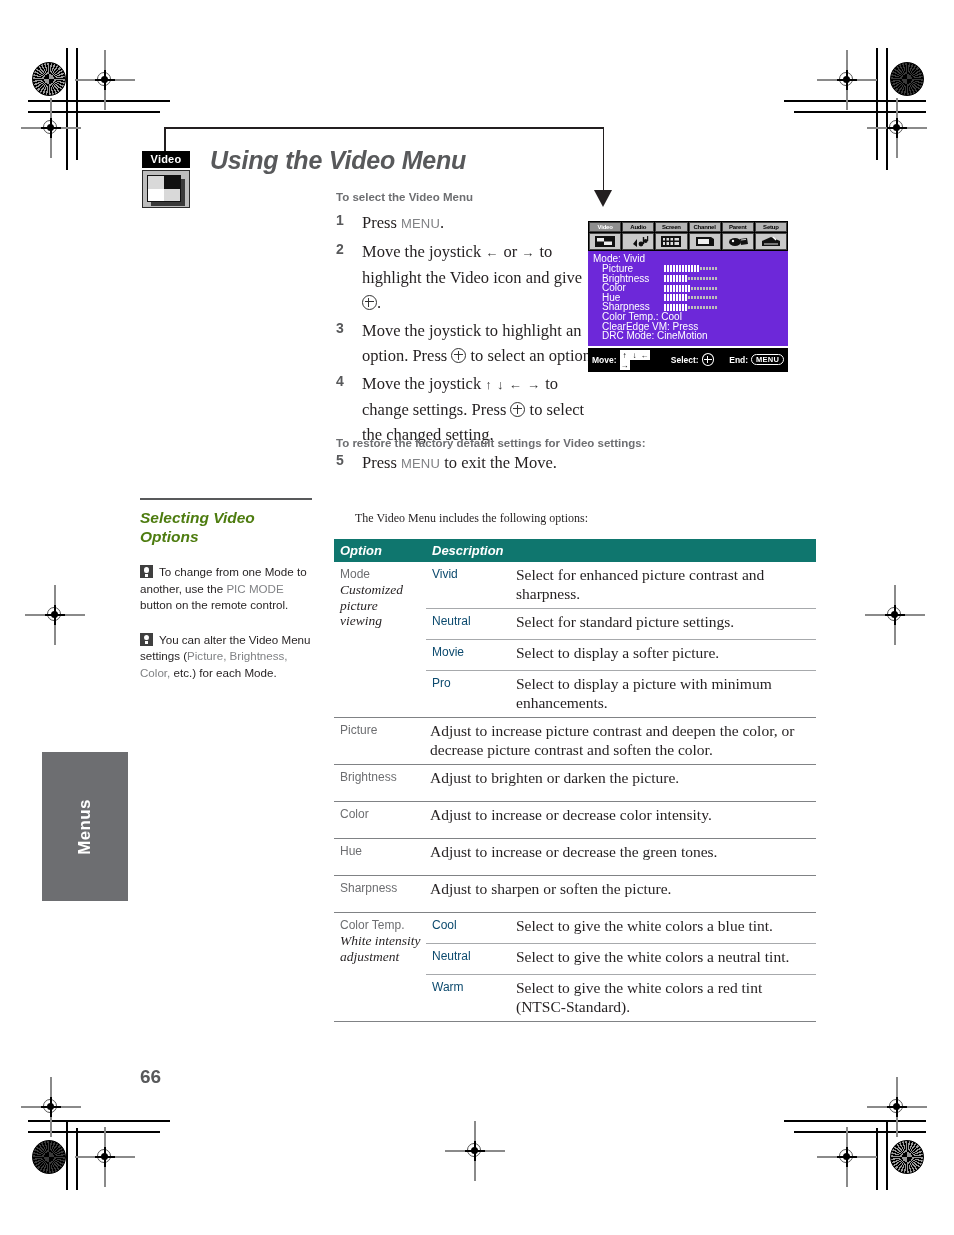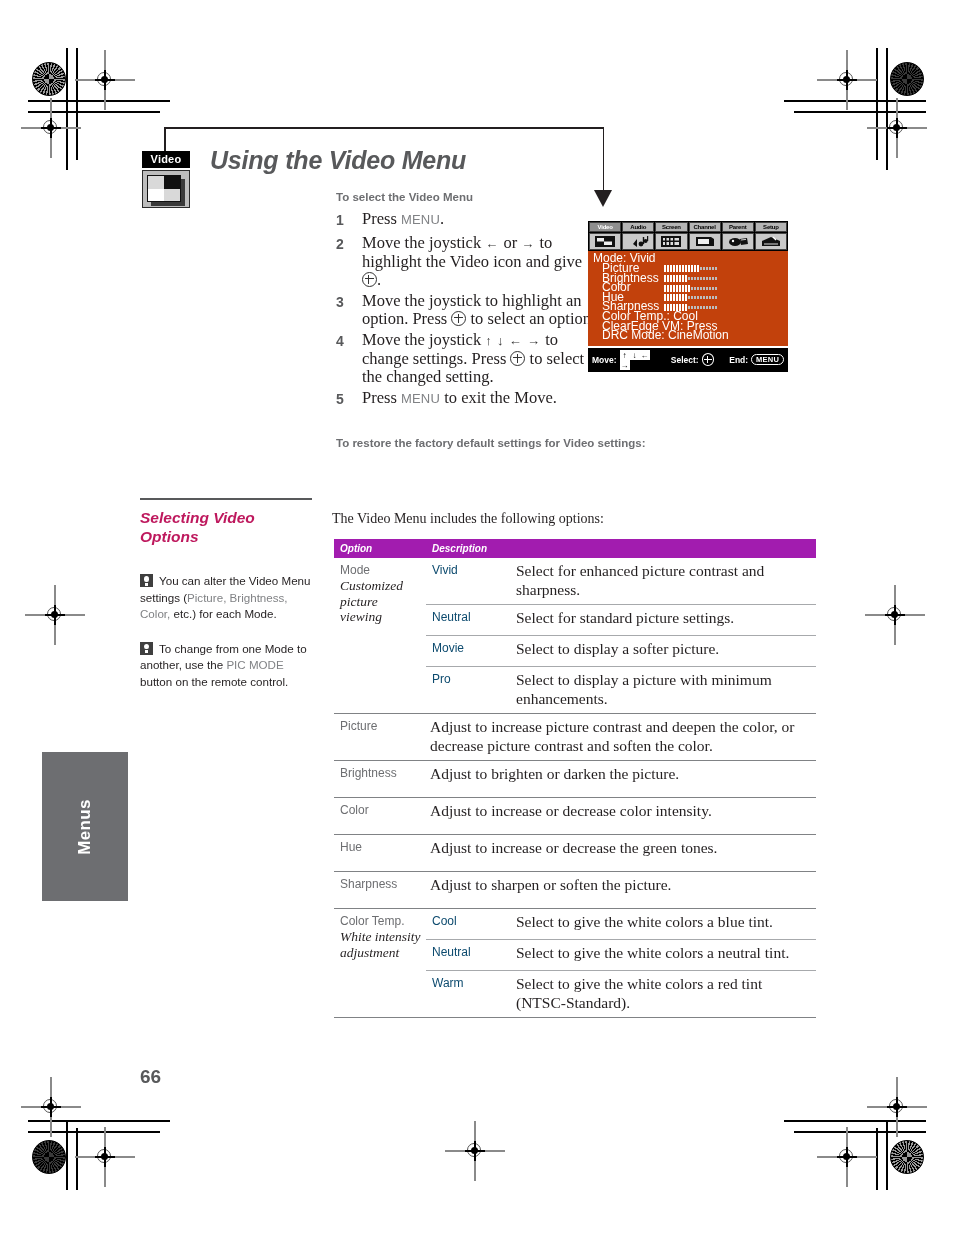--- a/index.html
+++ b/index.html
@@ -65,21 +65,21 @@
   }
 
   
   #steps{position:absolute;left:336px;top:191px;width:260px;}
   #steps .sub{margin-bottom:7px;}
   .step{display:flex;margin-bottom:3px;}
   .step .num{
     width:26px;flex:0 0 26px;font-family:"Liberation Sans",sans-serif;
     font-weight:bold;font-size:14px;color:#58595b;line-height:21px;
   }
-  .step .txt{font-size:16.5px;line-height:18px;}
+  .step .txt{font-size:16.5px;line-height:25px;}
   .kw{font-family:"Liberation Sans",sans-serif;font-size:13px;color:#808285;letter-spacing:.2px;}
   .jsb{font-size:13px;color:#333;letter-spacing:1px;}
   .selglyph{display:inline-block;width:13px;height:13px;border:1.3px solid #333;border-radius:50%;
     position:relative;vertical-align:-2px;}
   .selglyph::before{content:"";position:absolute;left:5.2px;top:1.5px;width:1.3px;height:9px;background:#333;}
   .selglyph::after{content:"";position:absolute;left:1.5px;top:5.2px;width:9px;height:1.3px;background:#333;}
 
   #restore{position:absolute;left:336px;top:437px;width:480px;}
   #restore .line2{display:flex;margin-top:4px;}
   #restore .bullet{width:26px;flex:0 0 26px;font-size:13px;color:#58595b;line-height:21px;}
@@ -94,22 +94,22 @@
     background:#b5b5b5;color:#000;font-family:"Liberation Sans",sans-serif;
     font-weight:bold;font-size:6px;line-height:8px;letter-spacing:-.2px;
     border:1px solid #3f3f3f;box-sizing:border-box;
   }
   #osd .tab.sel .tlabel{background:#8f8f8f;color:#fff;}
   #osd .tab .ticon{
     margin-top:1px;height:17px;background:#c9c9c9;border:1px solid #444;box-sizing:border-box;
     position:relative;overflow:hidden;display:flex;align-items:center;justify-content:center;
   }
   #osd .tab .ticon svg{display:block;}
-  #osd .body{background:#c2410c;color:#fff;padding:3px 5px 5px;
-    font-family:"Liberation Sans",sans-serif;font-size:12px;line-height:9.6px;}
+  #osd .body{background:#6d28d9;color:#fff;padding:3px 5px 5px;
+    font-family:"Liberation Sans",sans-serif;font-size:10px;line-height:9.6px;}
   #osd .mode{margin-bottom:.5px;}
   #osd .row{display:flex;align-items:center;padding-left:9px;}
   #osd .row .rl{width:62px;flex:0 0 62px;}
   #osd .bar{display:flex;gap:1px;align-items:center;}
   #osd .bar i{display:block;width:2px;height:7px;background:#fff;}
   #osd .bar i.off{height:3px;background:#bdbdbd;}
   #osd .txtrow{padding-left:9px;}
   #osd .footer{margin-top:2px;background:#000;color:#fff;display:flex;align-items:center;
     font-family:"Liberation Sans",sans-serif;font-weight:bold;font-size:8.5px;padding:2px 4px;gap:3px;}
   #osd .kbox{display:inline-block;width:10px;height:10px;background:#fff;color:#000;
@@ -117,38 +117,38 @@
   #osd .plus{display:inline-block;width:11px;height:11px;border:1.2px solid #fff;border-radius:50%;
     position:relative;vertical-align:-2px;}
   #osd .plus::before{content:"";position:absolute;left:4.3px;top:1.3px;width:1.2px;height:7.5px;background:#fff;}
   #osd .plus::after{content:"";position:absolute;left:1.3px;top:4.3px;width:7.5px;height:1.2px;background:#fff;}
   #osd .menupill{border:1.3px solid #fff;border-radius:9px;padding:0 4px;font-size:7.5px;letter-spacing:.2px;}
 
   
   #leftcol{position:absolute;left:140px;top:498px;width:172px;}
   #leftcol .hrule{height:2.2px;background:#58595b;margin-bottom:8px;}
   #leftcol h2{
-    margin:0 0 27px;font-family:"Liberation Sans",sans-serif;font-weight:bold;font-style:italic;
-    font-size:15.5px;color:#be185d;line-height:19px;
+    margin:0 0 18px;font-family:"Liberation Sans",sans-serif;font-weight:bold;font-style:italic;
+    font-size:15.5px;color:#4d7c0f;line-height:19px;
   }
   .tipblock{font-family:"Liberation Sans",sans-serif;font-size:11.6px;line-height:16.5px;color:#231f20;margin-bottom:18px;}
   .bulbicon{display:inline-block;width:13px;height:13px;background:#3f3f3f;position:relative;vertical-align:-2px;margin-right:3px;}
   .bulbicon::before{content:"";position:absolute;left:4px;top:2.2px;width:5px;height:5.5px;
     background:#fff;border-radius:50% 50% 40% 40%;}
   .bulbicon::after{content:"";position:absolute;left:4.6px;top:7.6px;width:3.8px;height:3px;
     background:#fff;border-top:1px solid #3f3f3f;}
   .gray{color:#808285;}
 
   
-  #tableintro{position:absolute;left:332px;top:511px;font-size:14px;}
+  #tableintro{position:absolute;left:355px;top:511px;font-size:12px;}
   #opt-table{position:absolute;left:334px;top:539px;width:482px;border-collapse:collapse;}
   #opt-table th,#opt-table td{vertical-align:top;padding:0;}
   #opt-table thead th{
-    background:#a21caf;color:#fff;font-family:"Liberation Sans",sans-serif;
-    font-weight:bold;font-style:italic;font-size:10px;padding:4px 0 4px 6px;text-align:left;
+    background:#0f766e;color:#fff;font-family:"Liberation Sans",sans-serif;
+    font-weight:bold;font-style:italic;font-size:13px;padding:4px 0 4px 6px;text-align:left;
   }
   .c-opt{width:92px;}
   .c-sub{width:86px;}
   #opt-table td.opt{
     font-family:"Liberation Sans",sans-serif;font-size:12px;color:#6d6e71;
     padding:5px 4px 16px 6px;line-height:15px;
   }
   #opt-table td.opt em{
     display:block;font-family:"Liberation Serif",serif;font-style:italic;
     font-size:13.5px;color:#231f20;line-height:15.5px;
@@ -552,22 +552,22 @@
       <span class="plus"></span>
       <span style="margin-left:12px">End:</span>
       <span class="menupill">MENU</span>
     </div>
   </div>
 
   <div id="leftcol">
     <div class="hrule"></div>
     <h2>Selecting Video Options</h2>
     <div id="tips">
+        <div class="tipblock"><span class="bulbicon"></span><span> To change from one Mode to another, use the </span><span class="gray">PIC MODE</span><span> button on the remote control.</span></div>
         <div class="tipblock"><span class="bulbicon"></span><span> You can alter the Video Menu settings (</span><span class="gray">Picture, Brightness, Color,</span><span> etc.) for each Mode.</span></div>
-        <div class="tipblock"><span class="bulbicon"></span><span> To change from one Mode to another, use the </span><span class="gray">PIC MODE</span><span> button on the remote control.</span></div>
       </div>
   </div>
 
   <div id="tableintro">The Video Menu includes the following options:</div>
   <table id="opt-table">
     <colgroup>
         <col class="c-opt">
         <col class="c-sub">
         <col>
       </colgroup>

